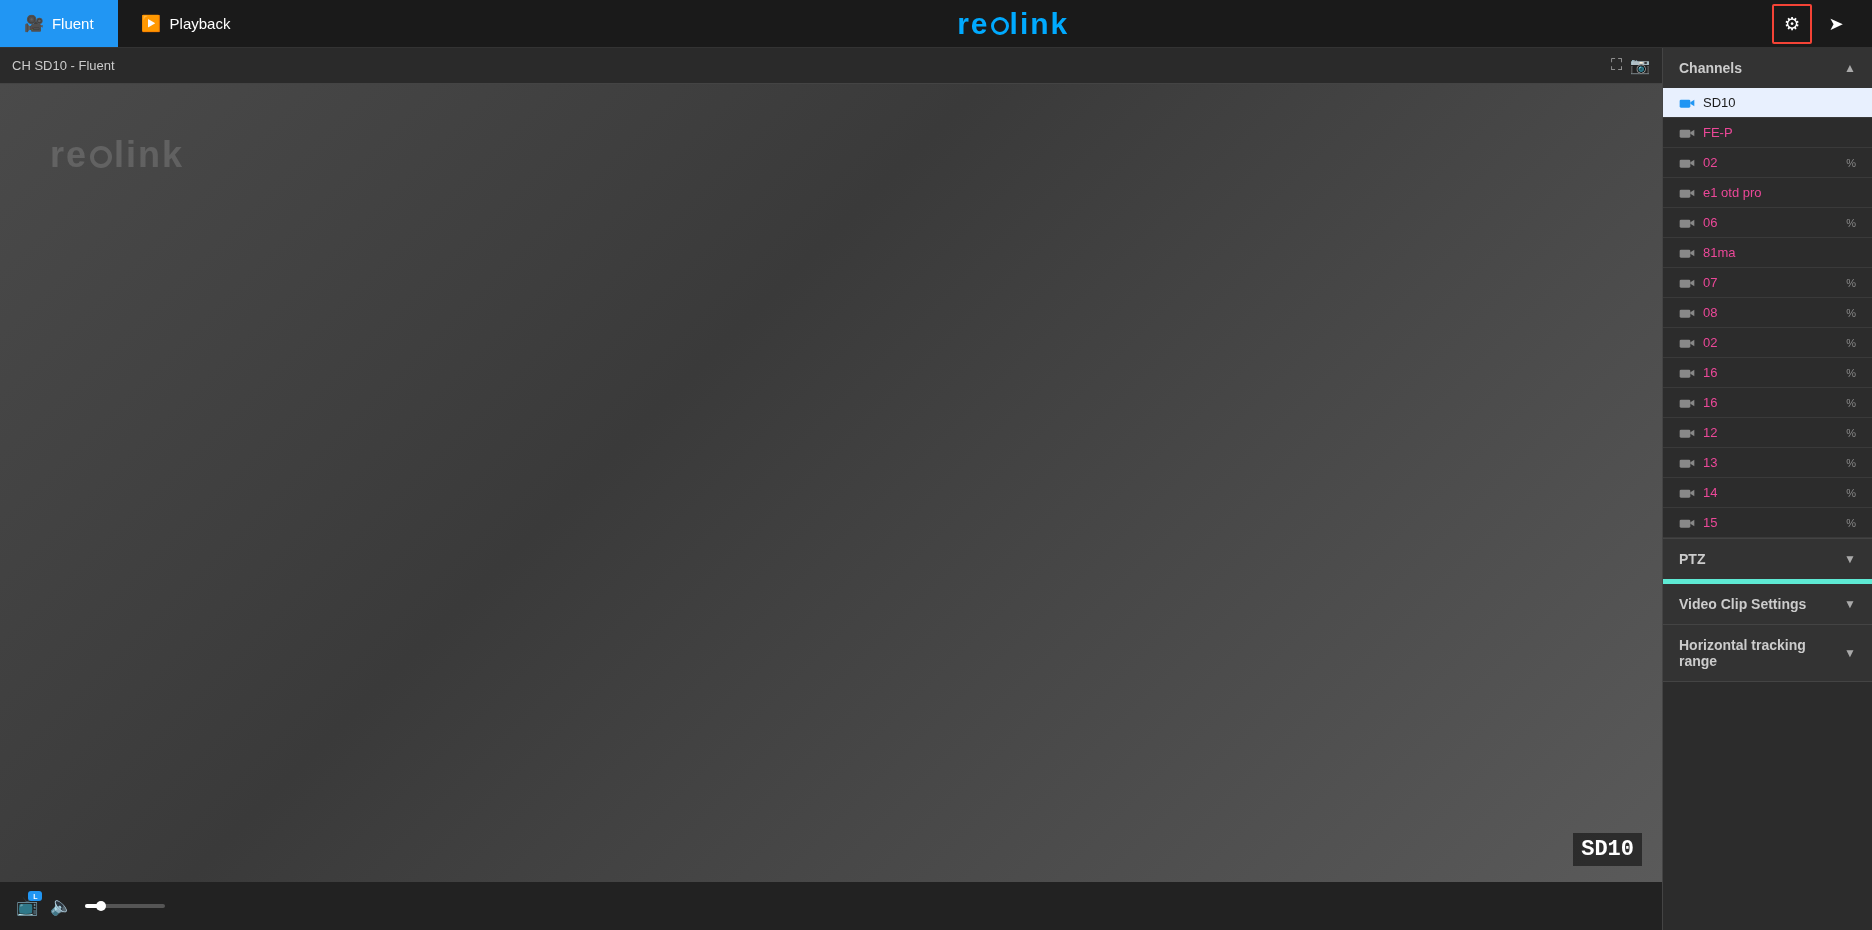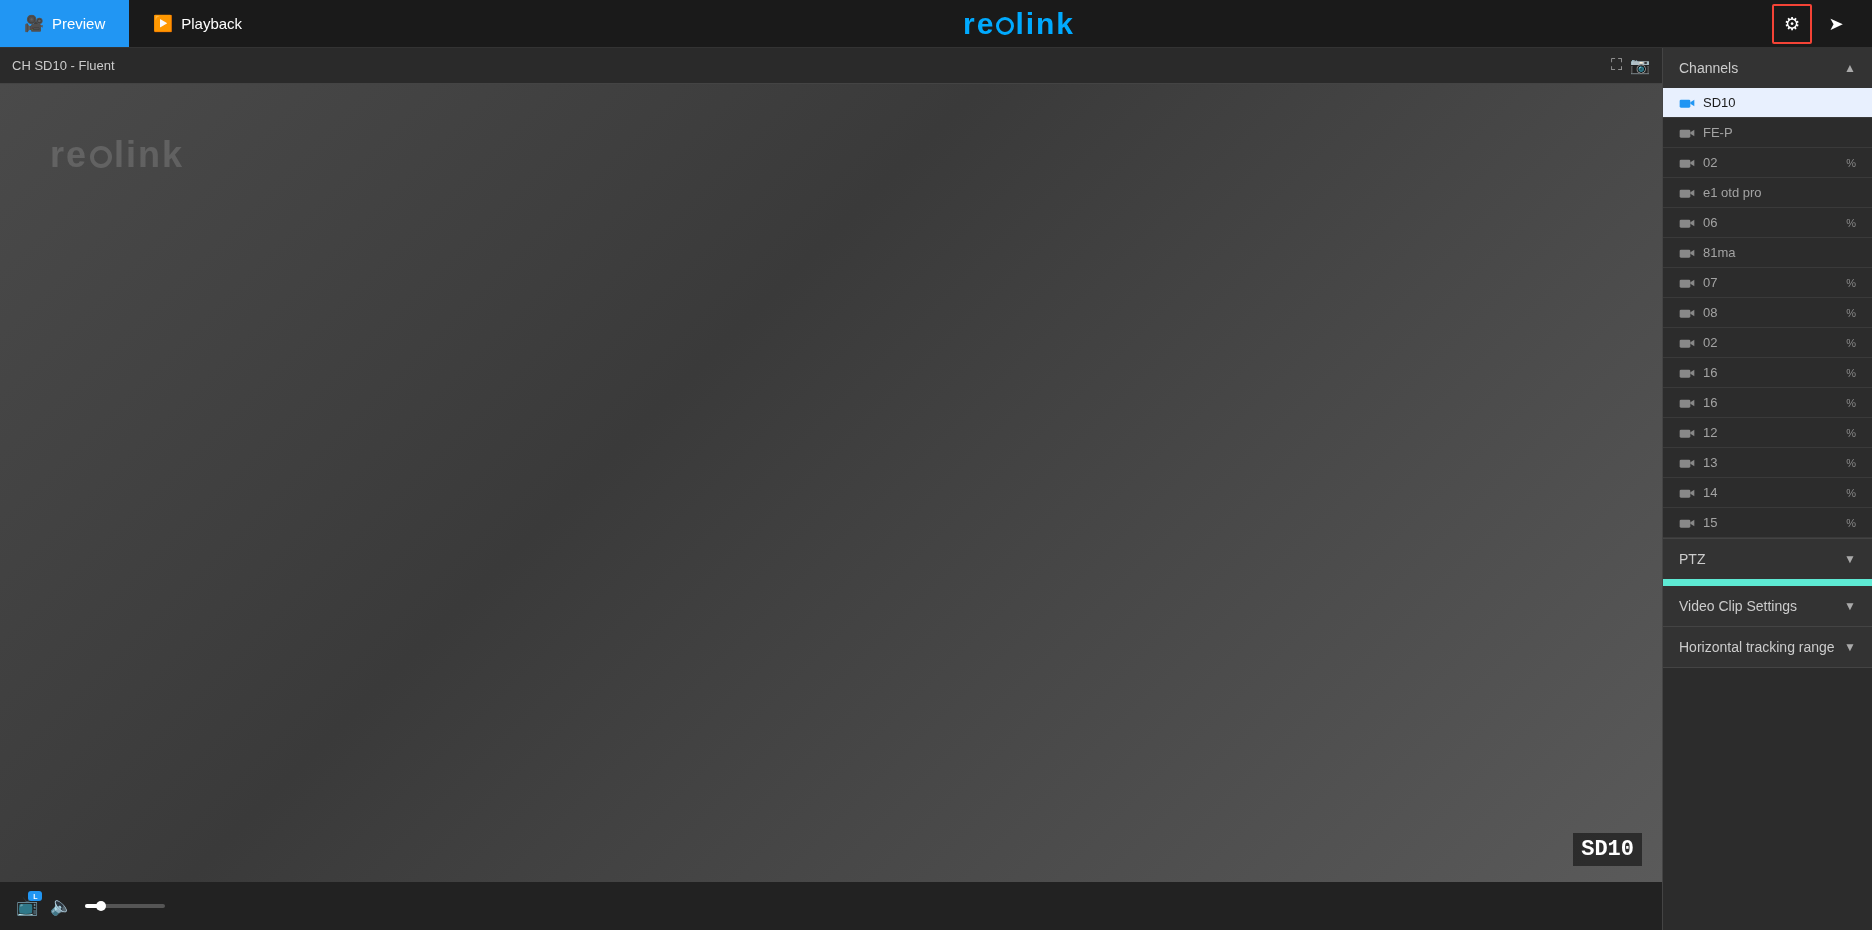--- a/index.html
+++ b/index.html
@@ -203,21 +203,21 @@
       display: flex;
       align-items: center;
       justify-content: space-between;
       padding: 12px 16px;
       background: #333;
       cursor: pointer;
     }
     .sidebar-section-title {
       color: #ccc;
       font-size: 14px;
-      font-weight: 400;
+      font-weight: 700;
     }
     .chevron-icon {
       color: #aaa;
       font-size: 12px;
     }
     .channel-list {
       background: #2c2c2c;
     }
     .channel-item {
       display: flex;
@@ -230,31 +230,31 @@
     .channel-item:hover, .channel-item.active {
       background: #3a4a5a;
     }
     .channel-item.active {
       background: #e8f0fe;
     }
     .channel-item.active .channel-name {
       color: #1a1a1a;
     }
     .channel-name {
-      color: #a3a3a3;
+      color: #ec4899;
       font-size: 13px;
       flex: 1;
     }
     .channel-signal {
       color: #888;
       font-size: 11px;
     }
 
     .ptz-section {
-      border-bottom: 7px solid #5eead4;
+      border-bottom: 5px solid #5eead4;
     }
     .video-clip-section {
       border-bottom: 1px solid #444;
     }
     .htr-section {
       border-bottom: 1px solid #444;
     }
 
     
     .right-sidebar::-webkit-scrollbar { width: 4px; }
@@ -268,21 +268,21 @@
       fill: #888;
     }
     .channel-item.active .cam-svg { fill: #2196F3; }
   </style>
 </head>
 <body>
 
 <div class="top-nav">
   <div class="nav-btn active">
     <span style="font-size:16px;">🎥</span>
-    <span>Preview</span>
+    <span>Fluent</span>
   </div>
   <div class="nav-btn">
     <span style="font-size:16px;">▶️</span>
     <span>Playback</span>
   </div>
   <div class="nav-logo">
     <span style="font-size:30px; font-weight:bold; color:#00aaff; letter-spacing:2px;">
       re<span style="display:inline-block;width:18px;height:18px;border:3px solid #00aaff;border-radius:50%;vertical-align:middle;margin:0 1px;"></span>link
     </span>
   </div>

